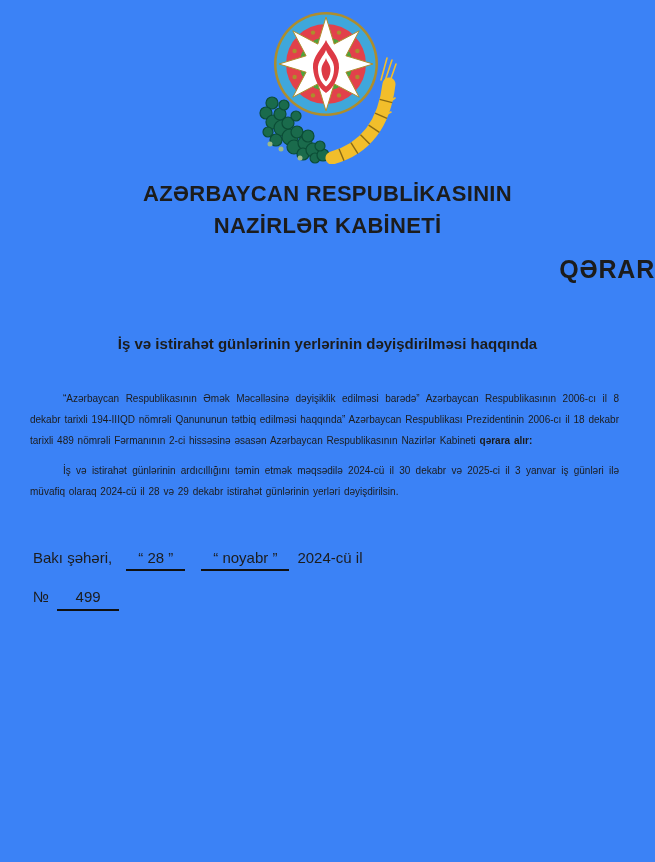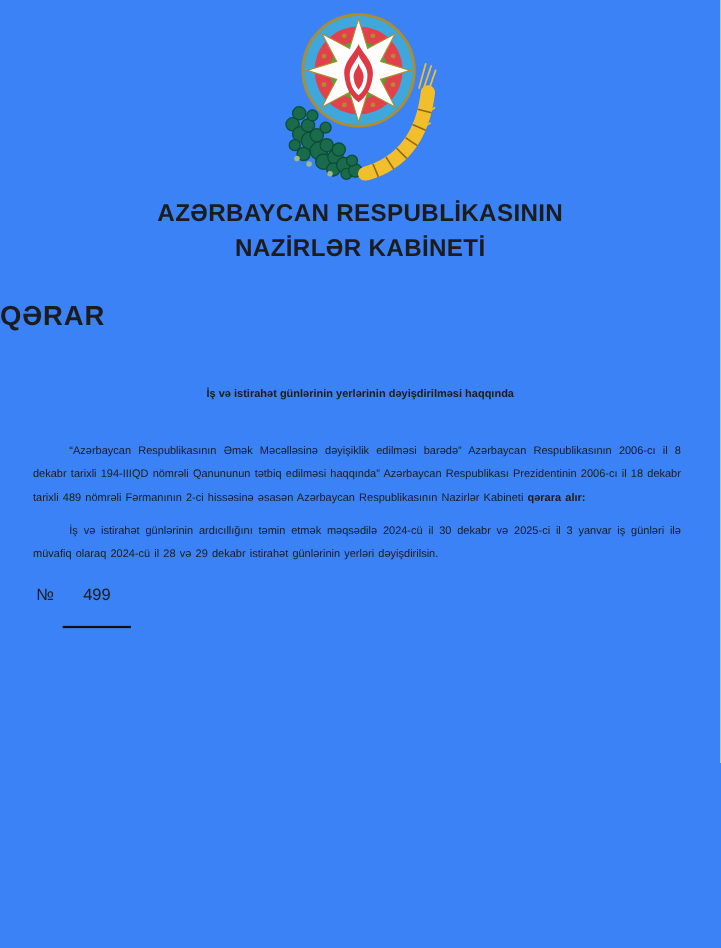--- a/index.html
+++ b/index.html
@@ -19,30 +19,30 @@
   }
   .org-title {
     text-align: center;
     font-weight: bold;
     font-size: 22px;
     line-height: 32px;
     margin-top: 14px;
     letter-spacing: 0.3px;
   }
   .doc-type {
-    text-align: left;
+    text-align: right;
     font-weight: bold;
     font-size: 25px;
-    margin-top: 31px;
+    margin-top: 13px;
     letter-spacing: 0.8px;
   }
   .subject {
     text-align: center;
     font-weight: bold;
-    font-size: 10px;
+    font-size: 15px;
     margin-top: 51px;
   }
   .para {
     margin: 0 36px 0 30px;
     text-align: justify;
     font-size: 10px;
     line-height: 20.8px;
     text-indent: 33px;
     word-spacing: 1px;
   }
@@ -67,21 +67,21 @@
     font-size: 15px;
   }
   .field {
     display: inline-block;
     border-bottom: 2px solid #111;
     padding: 0 12px 3px 12px;
     margin: 0 8px;
     text-align: center;
   }
   .field-day { margin-left: 14px; }
-  .field-number { padding: 0 16px 20px 16px; min-width: 30px; }
+  .field-number { padding: 0 16px 4px 16px; min-width: 30px; }
 </style>
 </head>
 <body>
 
 <div class="page">
 
   <div class="emblem-wrap">
     <svg width="160" height="158" viewBox="0 0 160 158">
 
       <circle cx="78" cy="58" r="52" fill="#AD8D2D"></circle>
@@ -164,18 +164,21 @@
 
   <div class="doc-type">QƏRAR</div>
 
   <div class="subject">İş və istirahət günlərinin yerlərinin dəyişdirilməsi haqqında</div>
 
   <p class="para para-first"><span>“Azərbaycan Respublikasının Əmək Məcəlləsinə dəyişiklik edilməsi barədə” Azərbaycan Respublikasının 2006-cı il 8 dekabr tarixli 194-IIIQD nömrəli Qanununun tətbiq edilməsi haqqında” Azərbaycan Respublikası Prezidentinin 2006-cı il 18 dekabr tarixli 489 nömrəli Fərmanının 2-ci hissəsinə əsasən Azərbaycan Respublikasının Nazirlər Kabineti </span><b>qərara alır:</b></p>
 
   <p class="para para-second">İş və istirahət günlərinin ardıcıllığını təmin etmək məqsədilə 2024-cü il 30 dekabr və 2025-ci il 3 yanvar iş günləri ilə müvafiq olaraq 2024-cü il 28 və 29 dekabr istirahət günlərinin yerləri dəyişdirilsin.</p>
 
 
+  <div class="footer-line">
+    <span>Bakı şəhəri,</span><span class="field field-day">“ 28 ”</span><span class="field">“ noyabr ”</span><span>2024-cü il</span>
+  </div>
 
   <div class="footer-line-number">
     <span>№</span><span class="field field-number">499</span>
   </div>
 
 </div>
 
 </body></html>

